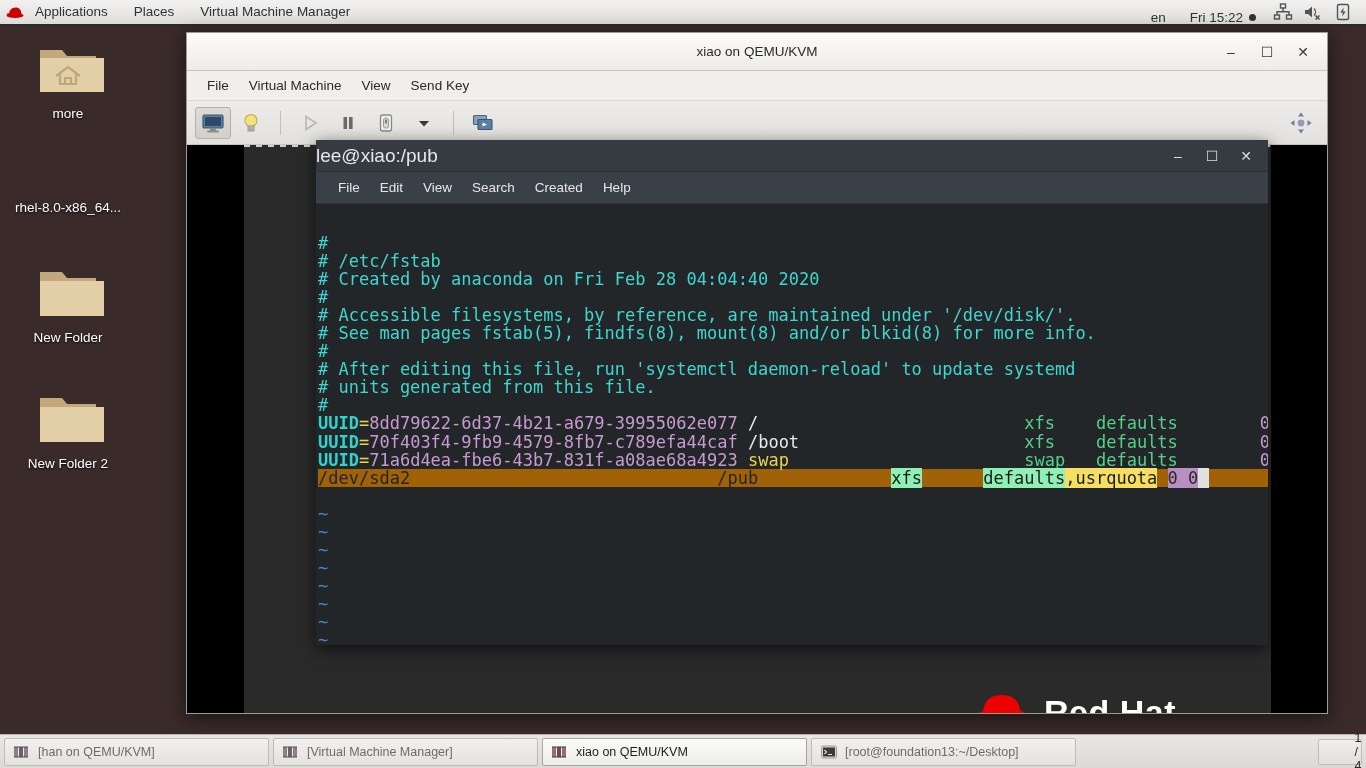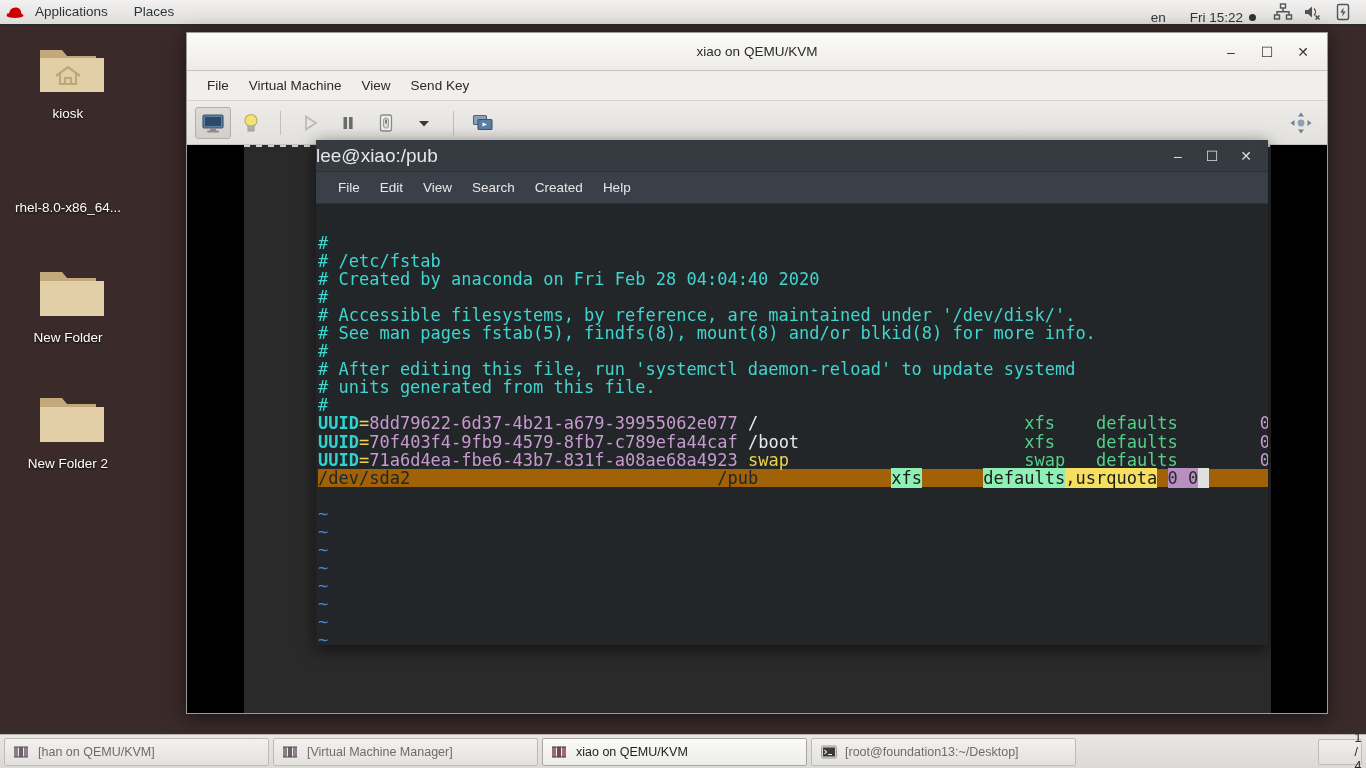--- a/index.html
+++ b/index.html
@@ -236,20 +236,21 @@
   <div class="tp-left">
     <span class="rh-logo">
       <svg width="20" height="14" viewBox="0 0 20 14">
         <ellipse cx="9" cy="10.5" rx="8.5" ry="2.6" fill="#cc0000"></ellipse>
         <path d="M3 10 C3 5.5 5.5 2.5 9.5 2.5 C13 2.5 15 4.6 15.3 8 L15.8 10 Z" fill="#cc0000"></path>
         <path d="M2.2 10.4 C1 10 0.5 9.2 1.3 8.6 C2 8.1 3.2 8.4 3.6 9.2 Z" fill="#cc0000"></path>
       </svg>
     </span>
     <div class="tp-item">Applications</div>
     <div class="tp-item">Places</div>
+    <div class="tp-item">Virtual Machine Manager</div>
   </div>
   <div class="tp-right">
     <div class="tp-item">en</div>
     <div class="tp-item">
       <span>Fri 15:22</span><span class="clock-dot"></span>
     </div>
     <span class="tray-icon">
       <svg width="22" height="20" viewBox="0 0 22 20">
         <rect x="8.5" y="2" width="5" height="4" fill="none" stroke="#2e3436" stroke-width="1.4"></rect>
         <rect x="2.5" y="13" width="5" height="4" fill="none" stroke="#2e3436" stroke-width="1.4"></rect>
@@ -274,21 +275,21 @@
 </div>
 
 <div class="desk-icon" style="left:0px; top:40px;">
   <span class="glyph">
     <svg width="72" height="60" viewBox="0 0 72 60">
       <path d="M8 10 h22 l5 6 h29 v36 H8 Z" fill="#c3a87c"></path>
       <path d="M8 18 h66 v34 H8 Z" fill="#e2cfa8"></path>
       <path d="M24 36 L36 27 L48 36 M28 34 v10 h16 v-10 M33 44 v-6 h6 v6" fill="none" stroke="#bda878" stroke-width="2.2"></path>
     </svg>
   </span>
-  <span class="cap">kiosk</span>
+  <span class="cap">more</span>
 </div>
 
 <div class="desk-icon" style="left:0px; top:200px;">
   <span class="cap">rhel-8.0-x86_64...</span>
 </div>
 
 <div class="desk-icon" style="left:0px; top:264px;">
   <span class="glyph">
     <svg width="72" height="60" viewBox="0 0 72 60">
       <path d="M8 8 h22 l5 6 h29 v38 H8 Z" fill="#c3a87c"></path>
@@ -380,20 +381,29 @@
         <path d="M13 2.5 L16 6.5 H10 Z M13 23.5 L16 19.5 H10 Z M2.5 13 L6.5 10 V16 Z M23.5 13 L19.5 10 V16 Z" fill="#6f8096"></path>
         <circle cx="13" cy="13" r="3.4" fill="#8fa0b6"></circle>
       </svg>
     </div>
   </div>
 
   <div id="vm-viewport">
     <div id="vm-desktop">
       <div class="vm-dash-top"></div>
       <div id="vm-root-text">roo</div>
+      <div id="redhat-banner">
+        <span>
+          <svg width="60" height="34" viewBox="0 0 60 34">
+            <ellipse cx="28" cy="26" rx="25" ry="6" fill="#ee0000"></ellipse>
+            <path d="M9 26 C9 13 15 6 28 6 C39 6 45 12 46 21 L48 26 Z" fill="#ee0000"></path>
+          </svg>
+        </span>
+        <span class="rh-word">Red Hat</span>
+      </div>
     </div>
   </div>
 </div>
 
 <div id="term-window">
 
   <div class="term-title">
     <div class="ttl">lee@xiao:/pub</div>
     <div class="win-btns">
       <span class="win-btn">–</span>

